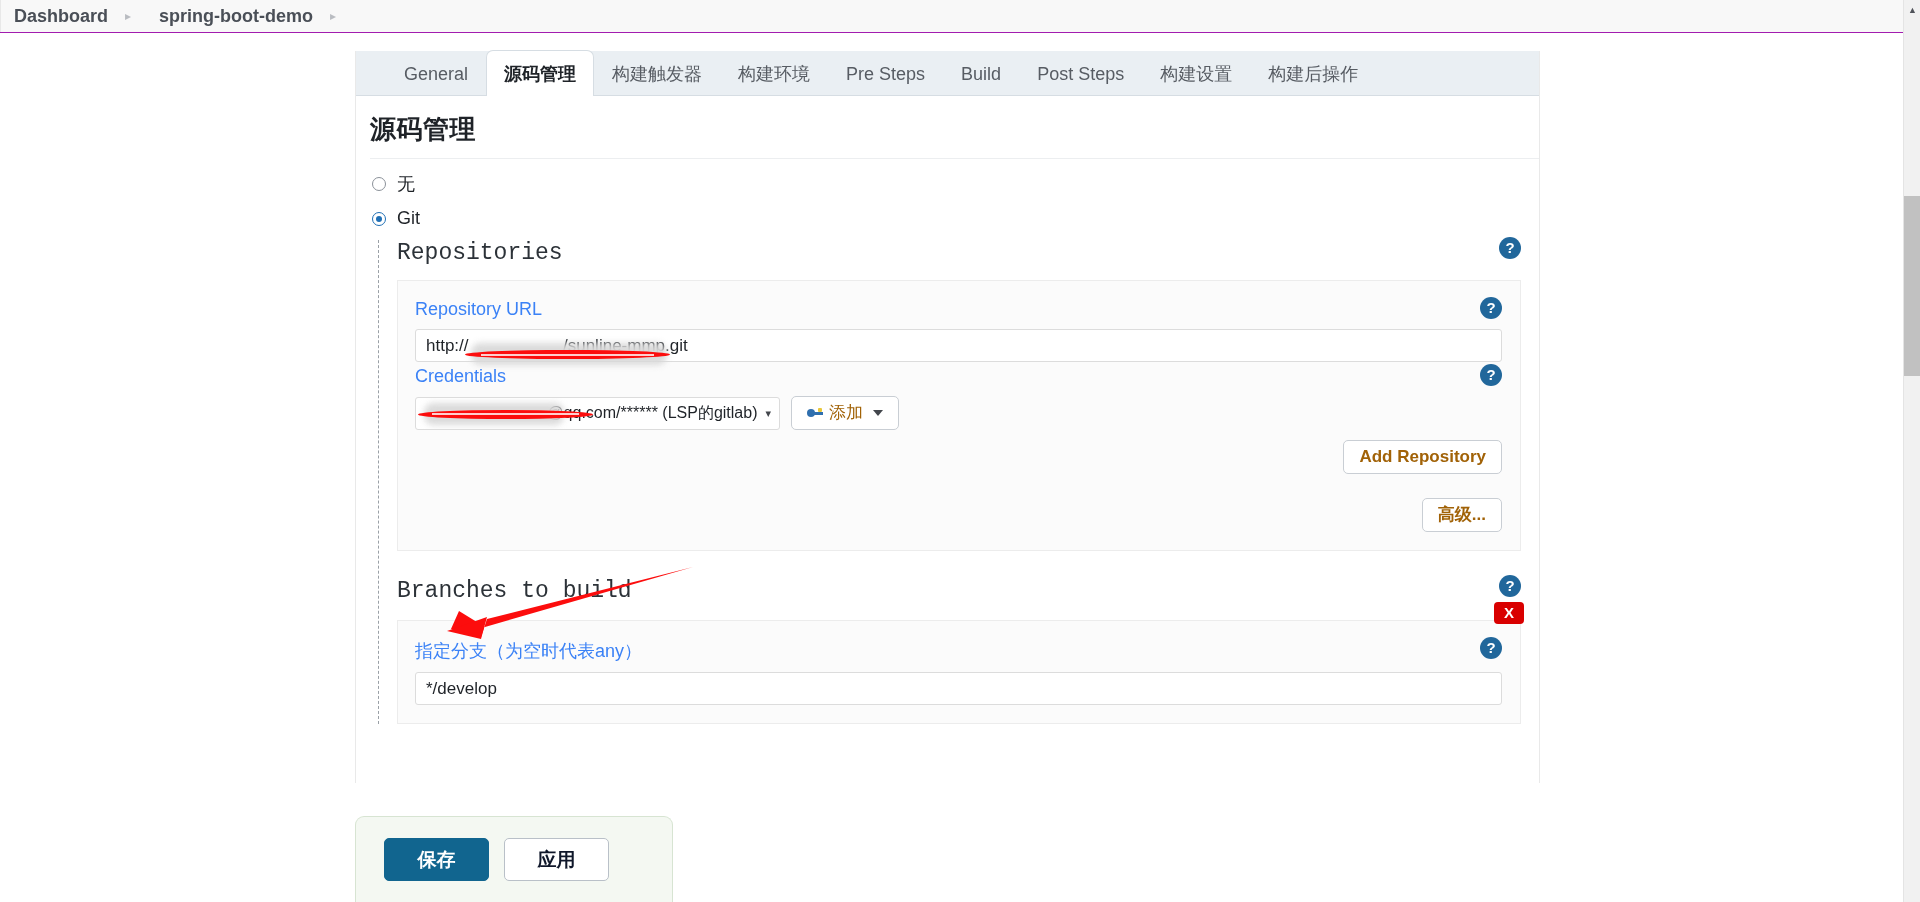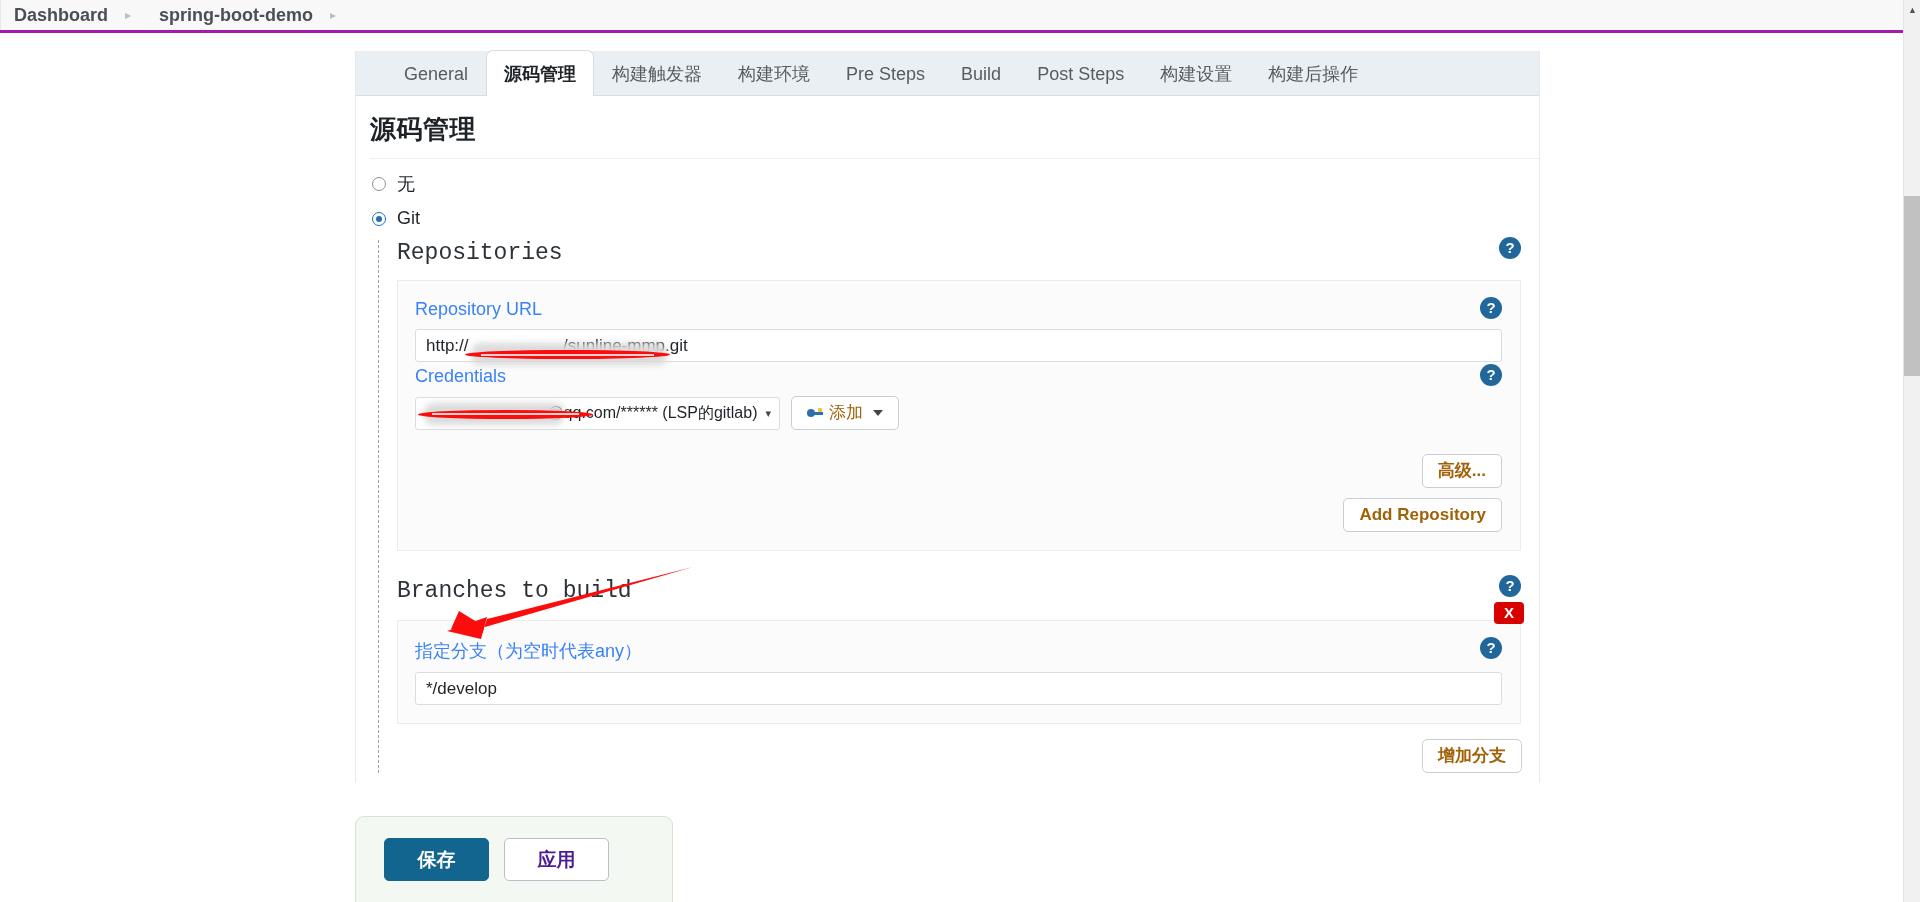--- a/index.html
+++ b/index.html
@@ -9,21 +9,21 @@
     overflow: hidden;
     background: #ffffff;
     font-family: "Liberation Sans", sans-serif;
   }
 
   
   #breadcrumb-bar {
     position: absolute; left: 0; top: 0;
     width: 1903px; height: 33px;
     background: #f8f8f8;
-    border-bottom: 3px solid #a21caf;
+    border-bottom: 1px solid #a21caf;
     display: flex; align-items: center;
   }
   #breadcrumb-bar .left-rule {
     position: absolute; left: 0; top: 0; bottom: 0; width: 1px; background: #e8e8e8;
   }
   .crumb {
     font-size: 18px; font-weight: bold; color: #4a4f57;
     margin-left: 14px; text-decoration: none; white-space: nowrap;
   }
   .crumb-sep {
@@ -202,21 +202,21 @@
     border-bottom: none;
   }
   #save-bar-inner { display: flex; align-items: center; height: 100%; padding-left: 28px; gap: 15px; }
   #save-button {
     background: #11658f; border: 1px solid #11658f; color: #ffffff;
     font-size: 19px; font-weight: bold; border-radius: 5px;
     width: 105px; height: 43px; cursor: pointer;
     font-family: "Liberation Sans", sans-serif;
   }
   #apply-button {
-    background: #ffffff; border: 1px solid #b9c0c8; color: #4c1d95;
+    background: #ffffff; border: 1px solid #b9c0c8; color: #0f172a;
     font-size: 19px; font-weight: bold; border-radius: 5px;
     width: 105px; height: 43px; cursor: pointer;
     font-family: "Liberation Sans", sans-serif;
   }
 
   
   .redact-blur {
     position: absolute; background: #d9d9d9; border-radius: 9px;
     filter: blur(3px); opacity: .95;
   }
@@ -313,47 +313,44 @@
               <span class="bow"></span>
                 <span class="shaft"></span>
                 <span class="tooth"></span>
             </span>
             <span>添加</span>
             <span class="caret-down"></span>
           </button>
         </div>
       </div>
 
+      <div class="right-btn-row" id="add-repo-row">
+        <button class="btn">Add Repository</button>
+      </div>
+
       <div class="right-btn-row" id="advanced-row">
         <button class="btn">高级...</button>
-      </div>
-
-      <div class="right-btn-row" id="add-repo-row">
-        <button class="btn">Add Repository</button>
       </div>
     </div>
 
     <div style="position:relative; margin-top:27px;">
       <span class="group-label">Branches to build</span>
       <span class="help help-abs" style="right:18px; top:-3px;">?</span>
     </div>
 
     <div class="panel" style="margin-right:18px; margin-top:16px;">
       <div id="delete-branch-badge">X</div>
 
       <div style="position:relative;">
         <span class="field-label">指定分支（为空时代表any）</span>
         <span class="help help-abs" style="right:0; top:-2px;">?</span>
         <input class="text-input" id="branch-spec-input" type="text" value="*/develop" style="">
       </div>
     </div>
 
-    <div class="right-btn-row" id="add-branch-row">
-      <button class="btn">增加分支</button>
-    </div>
   </div>
 </div>
 
 <svg id="branch-arrow" width="270" height="85" viewBox="0 0 270 85">
   <polygon points="268,2 60,62 34,46 26,64 56,72 62,54" fill="#fc0d0d"></polygon>
   <polygon points="22,66 62,52 56,74" fill="#fc0d0d"></polygon>
 </svg>
 
 <div id="save-bar">
   <div id="save-bar-inner">

